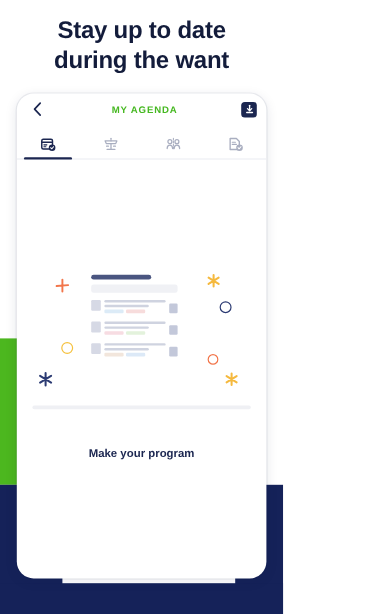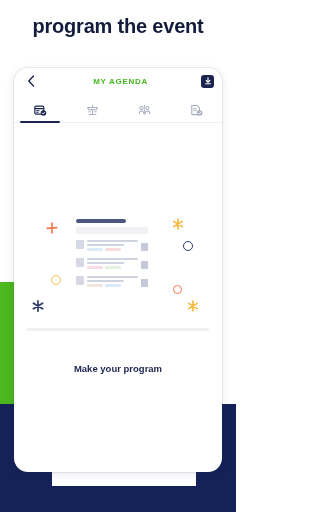--- a/index.html
+++ b/index.html
@@ -68,21 +68,21 @@
     letter-spacing: -0.2px;
   }
   .headline-line {
     display: block;
   }
 
   
   .phone {
     position: absolute;
     left: 14px;
-    top: 68px;
+    top: 78px;
     width: 208px;
     height: 404px;
     background: #ffffff;
     border-radius: 14px;
     box-shadow: 0 0 0 1px rgba(20,30,70,0.07), 0 2px 10px rgba(20,30,70,0.10);
     z-index: 4;
     overflow: hidden;
     display: flex;
     flex-direction: column;
   }
@@ -278,21 +278,22 @@
 </style>
 </head>
 <body>
 
 <div class="bg-green"></div>
 <div class="bg-navy-left"></div>
 <div class="bg-navy-right"></div>
 <div class="bg-navy-bottom"></div>
 
 <div class="headline">
-  <span class="headline-line">program the event</span>
+  <span class="headline-line">Stay up to date</span>
+  <span class="headline-line">during the want</span>
 </div>
 
 <div class="phone">
 
   <div class="phone-header">
     <div class="back-btn">
       <svg width="8" height="12" viewBox="0 0 8 12">
         <path d="M6.5 1 L1.8 6 L6.5 11" fill="none" stroke="currentColor" stroke-width="1.4" stroke-linecap="round" stroke-linejoin="round"></path>
       </svg>
     </div>

